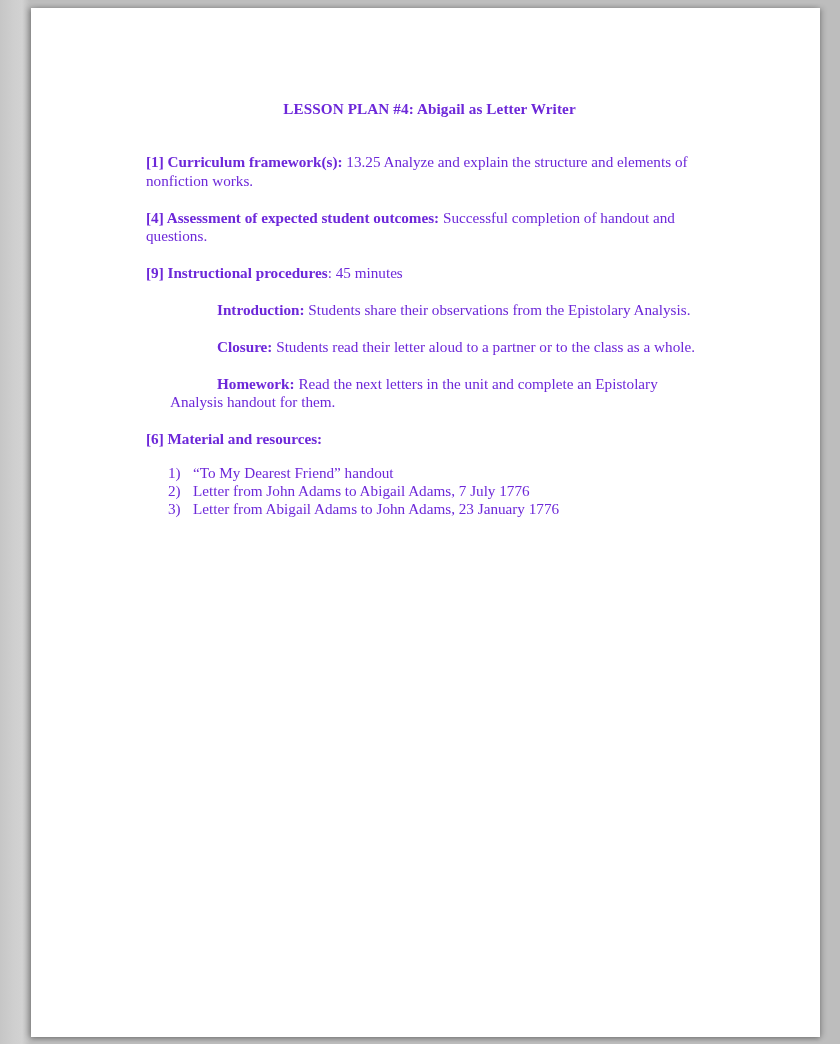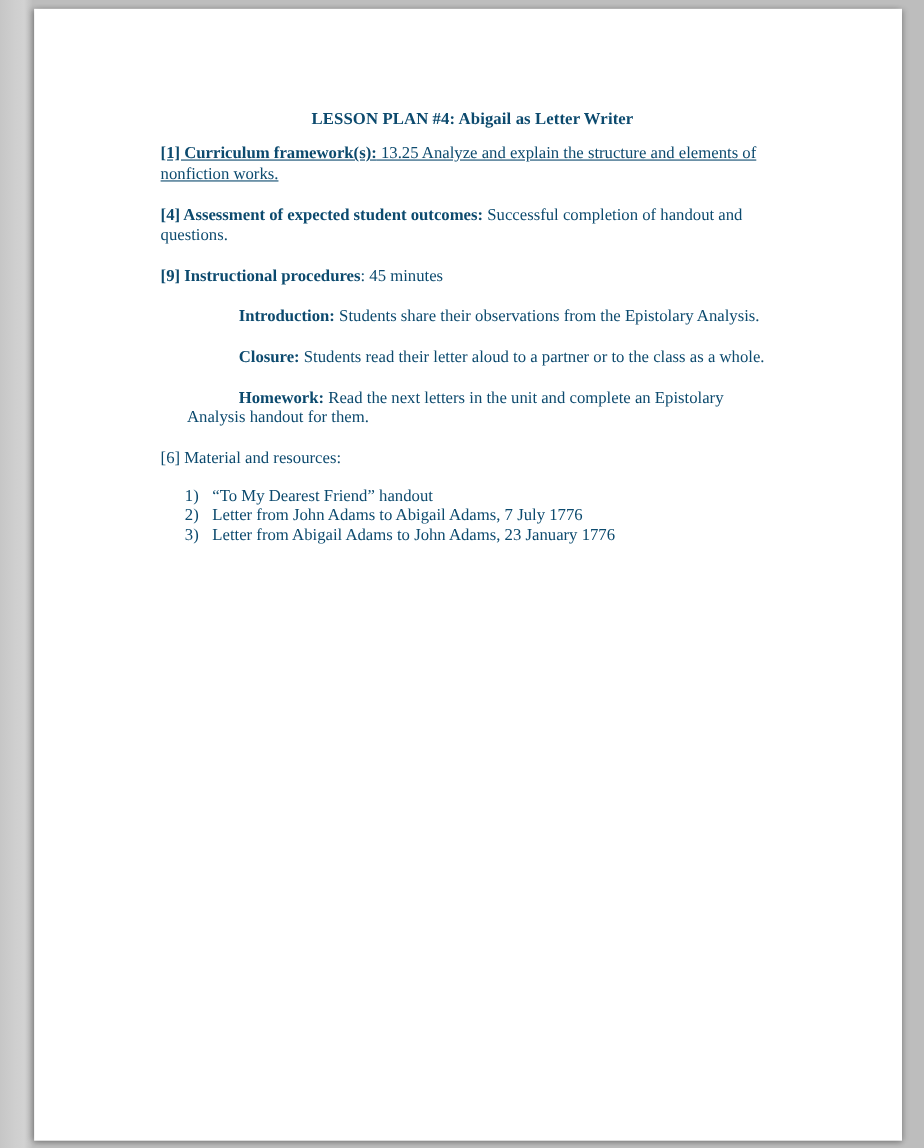--- a/index.html
+++ b/index.html
@@ -32,52 +32,52 @@
     height: 1029px;
     background: #ffffff;
     box-shadow: -3px 0 5px rgba(0,0,0,0.22), 3px 0 5px rgba(0,0,0,0.16), 0 3px 4px rgba(0,0,0,0.14);
   }
 
   #doc {
     position: absolute;
     left: 115px;      
     top: 92px;        
     width: 567px;     
-    color: #0c4a6e;
+    color: #6d28d9;
     font-size: 15.2px;
     line-height: 18.4px;
     text-align: left;
   }
 
   .doc-title {
     text-align: center;
     font-weight: bold;
     font-size: 15.2px;
     line-height: 18.4px;
     margin: 0 0 0 0;
     letter-spacing: 0.1px;
   }
 
   .para {
     margin: 0;
     padding: 0;
     margin-top: 18.5px;
   }
-  .para.first-after-title { margin-top: 13px; text-decoration: underline; }
+  .para.first-after-title { margin-top: 35px; }
 
   .para.indented {
     text-indent: 47px;
     margin-left: 24px;
   }
 
   .lbl { font-weight: bold; }
 
   .res-head {
     margin-top: 18.5px;
-    font-weight: normal;
+    font-weight: bold;
   }
 
   ol.res-list {
     margin: 0;
     padding: 0;
     list-style: none;
   }
   ol.res-list li {
     margin: 0;
     padding: 0 0 0 47px;

